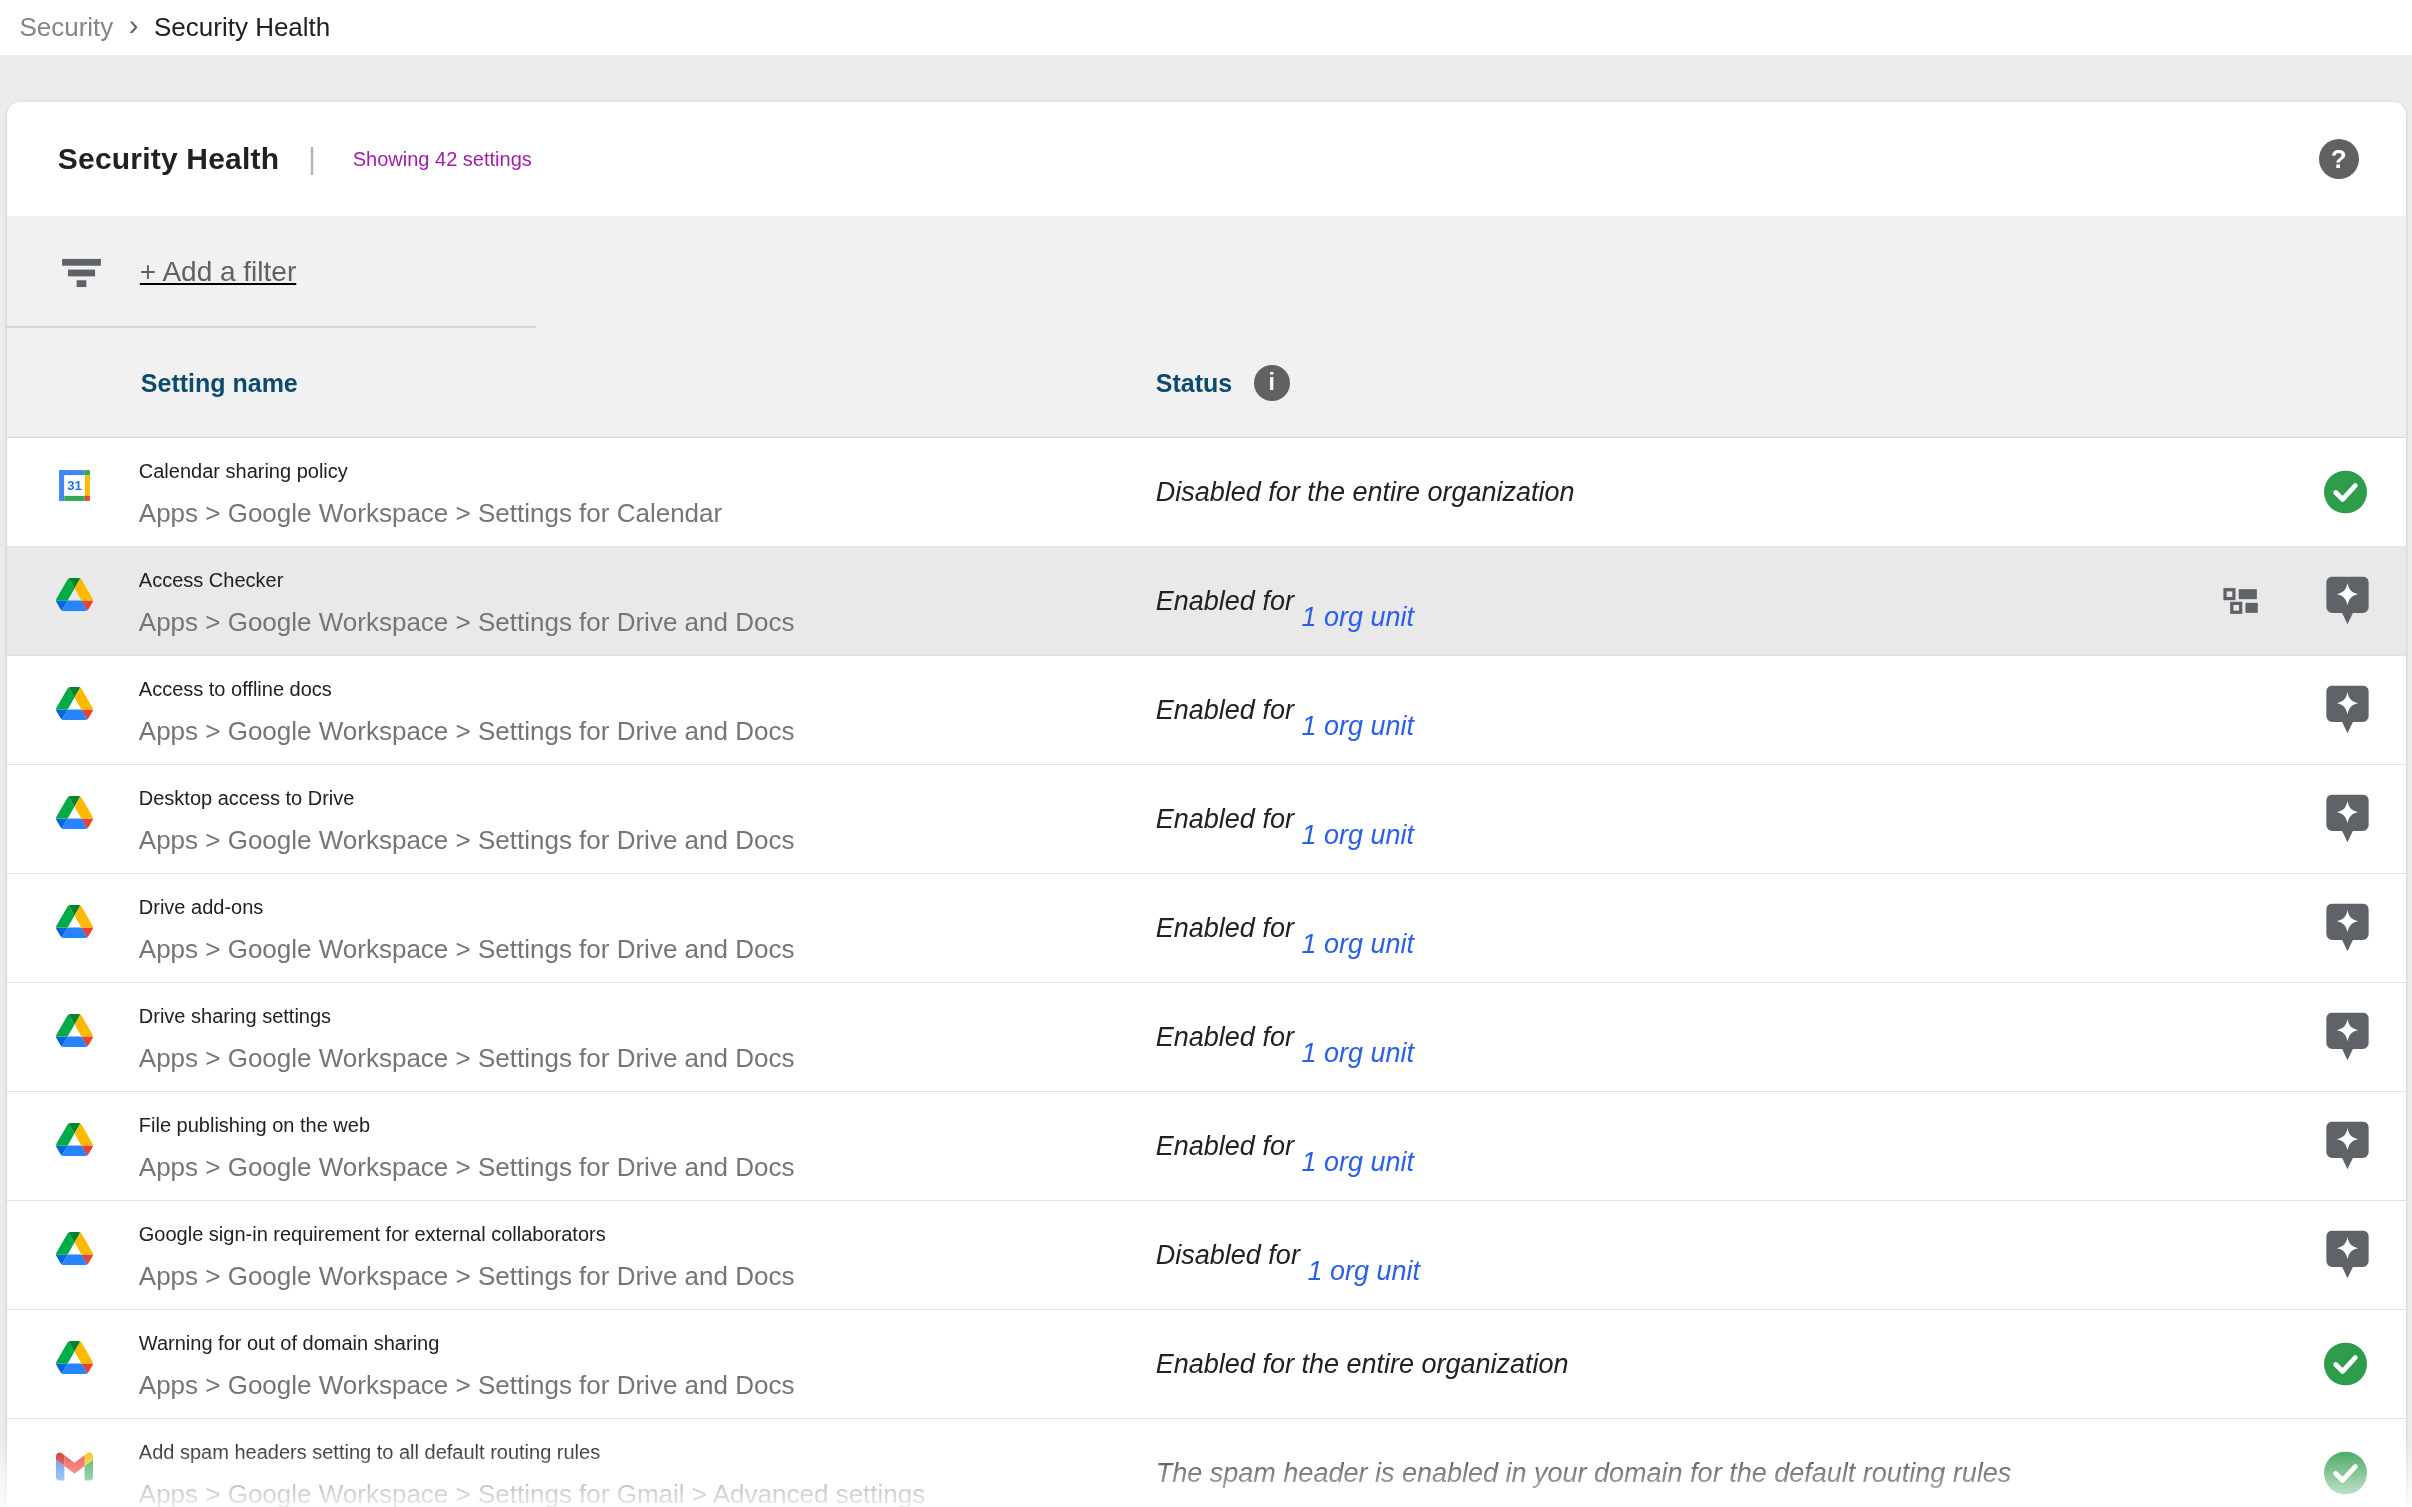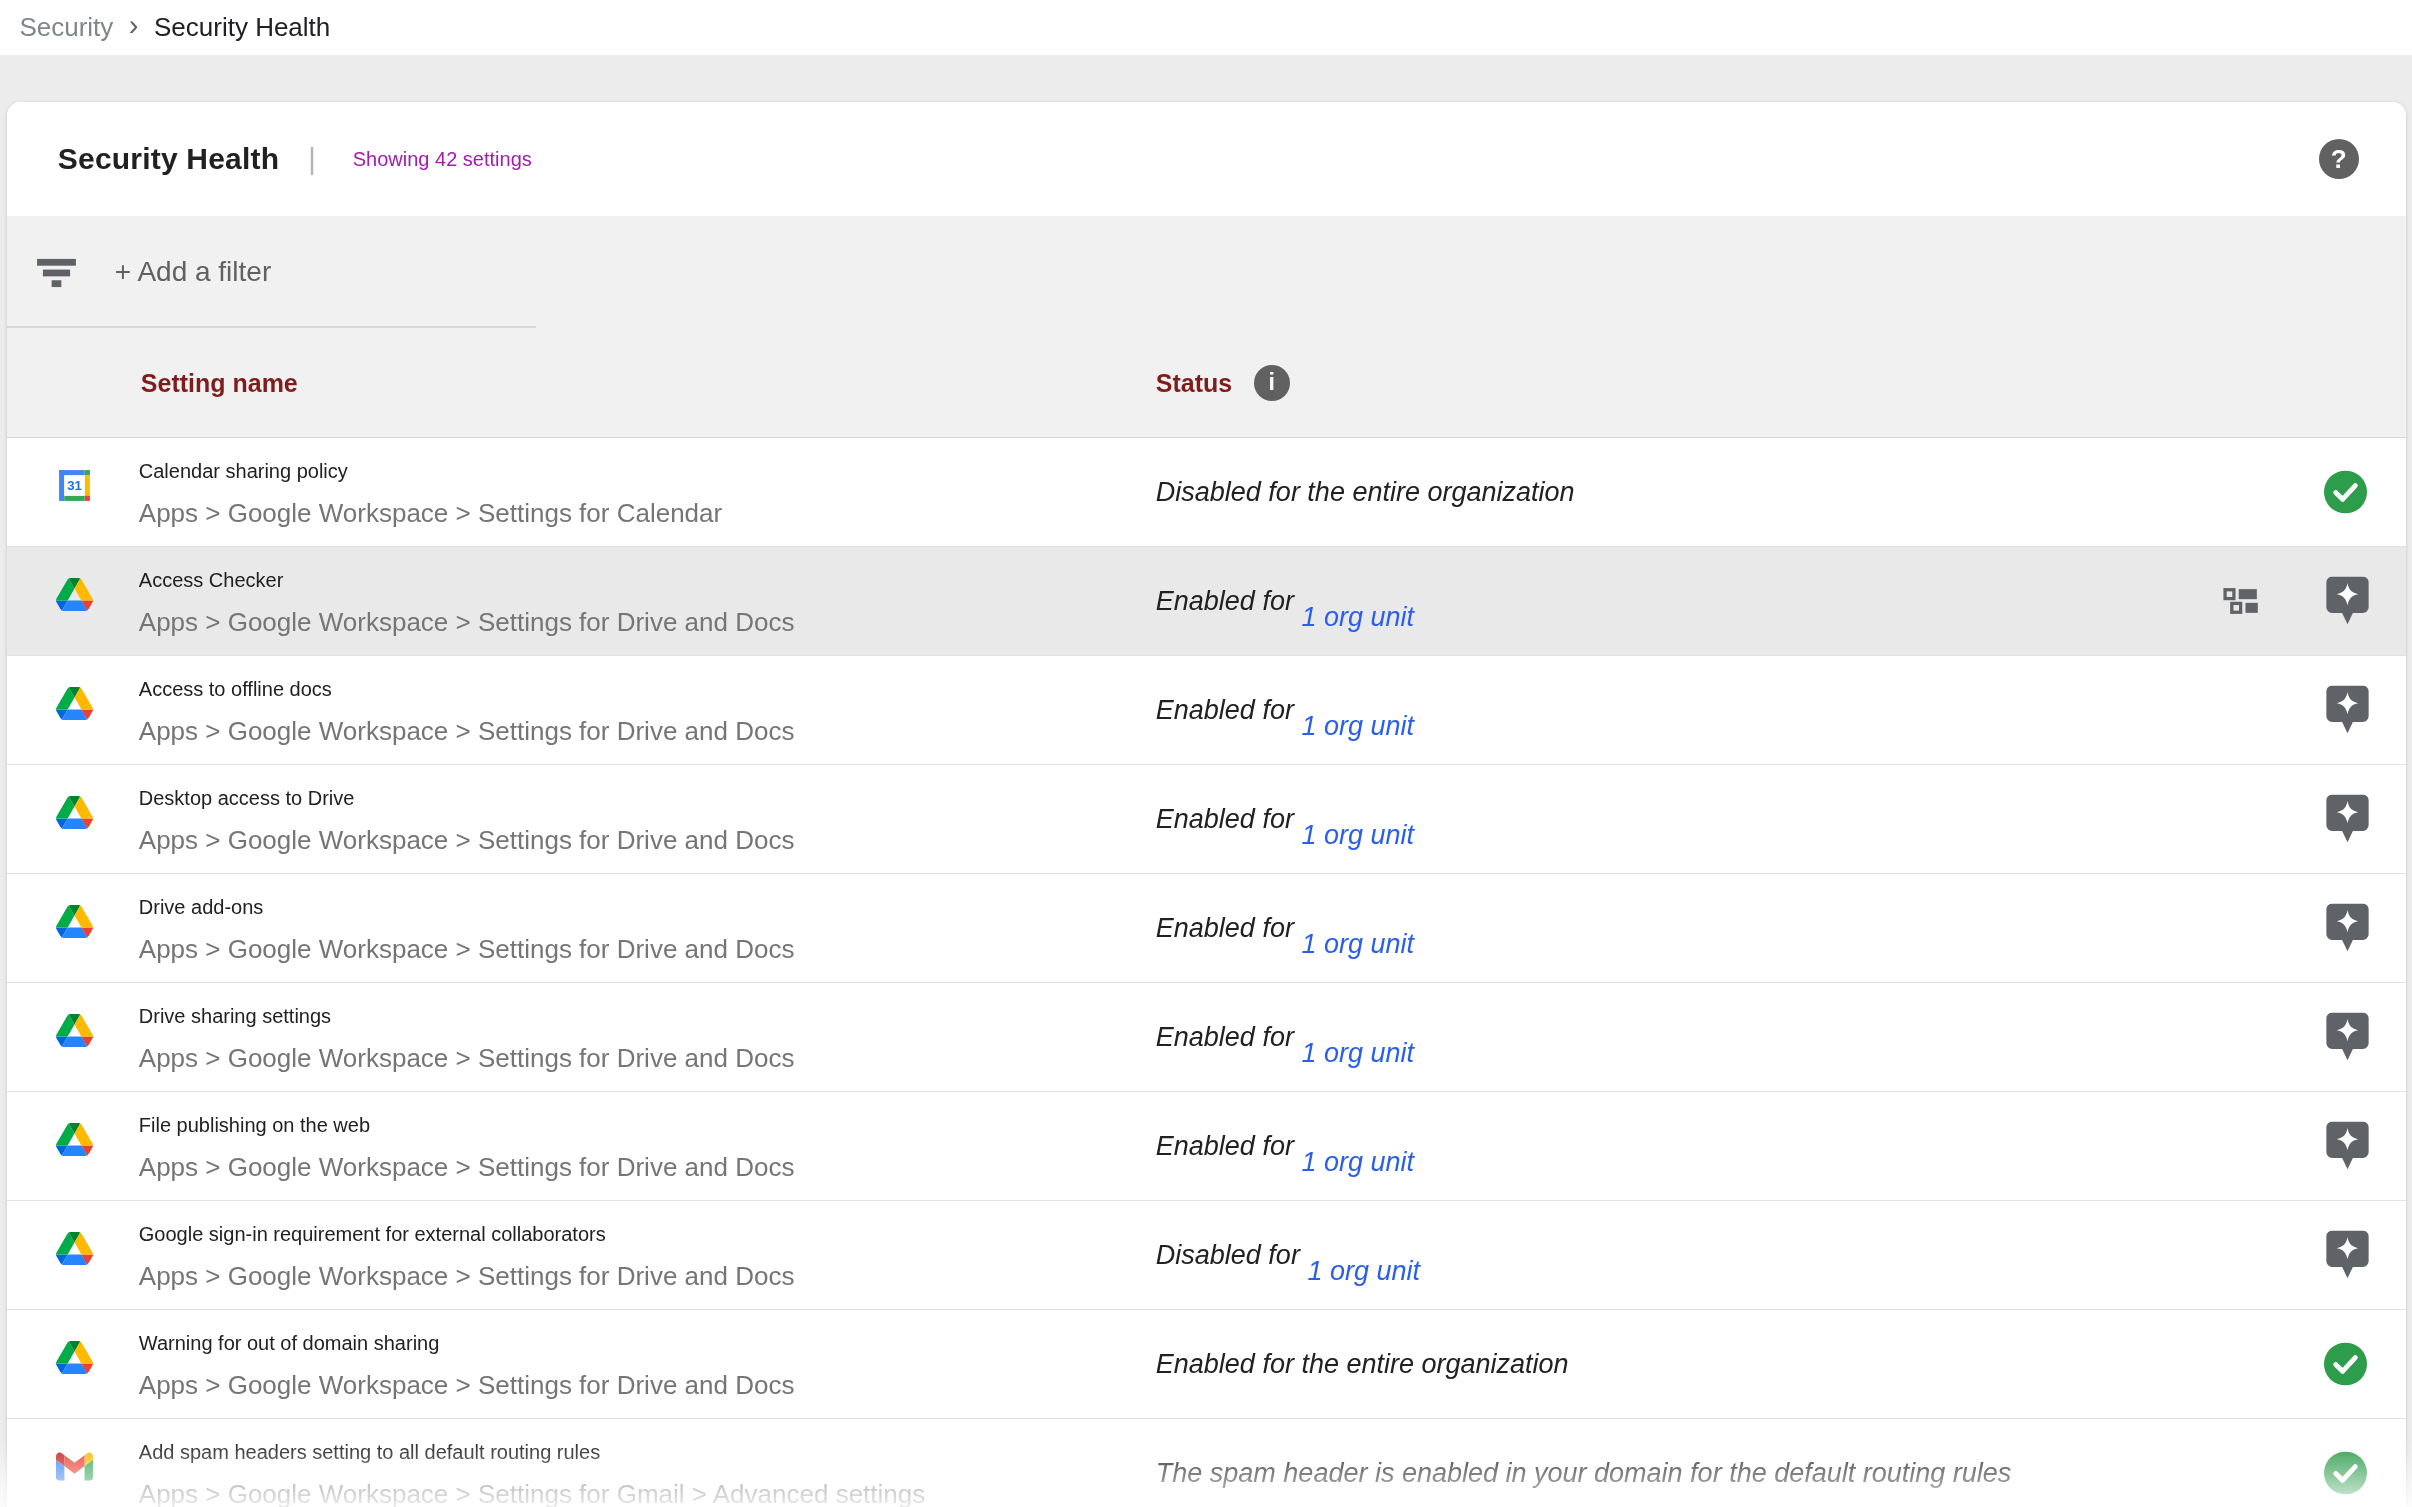--- a/index.html
+++ b/index.html
@@ -22,29 +22,29 @@
   .card-header { height:114px; display:flex; align-items:center; padding:0 47px 0 51px; background:#fff; }
   .title { font-size:30px; font-weight:bold; color:#212121; letter-spacing:0.2px; }
   .title-sep { color:#b3b3b3; font-size:29px; margin:0 37px 0 29px; }
   .subtitle { font-size:20px; color:#a21caf; }
   .help-btn { margin-left:auto; width:40px; height:40px; border-radius:50%; background:#616161;
     color:#fff; font-size:26px; font-weight:bold; display:flex; align-items:center;
     justify-content:center; border:none; cursor:pointer; }
 
   
   .filter-bar { height:112px; background:#f1f1f1; display:flex; align-items:center;
-    padding-left:30px; position:relative; }
+    padding-left:55px; position:relative;text-decoration:underline; }
   .filter-underline { position:absolute; bottom:0; left:0; width:529px; height:1.9px; background:#d8d8d8; }
   .filter-icon { width:39px; height:33px; cursor:pointer; flex:none; }
   .add-filter { margin-left:39px; font-size:28px; color:#616161; background:none; border:none; cursor:pointer; }
 
   
   .table-header { height:110px; background:#f1f1f1; border-bottom:1.9px solid #d8d8d8; position:relative; }
   .col-label { position:absolute; top:50%; transform:translateY(-50%); font-size:25px;
-    font-weight:bold; color:#7f1d1d; }
+    font-weight:bold; color:#0c4a6e; }
   .col-setting { left:134px; }
   .col-status { left:1149px; }
   .info-circle { position:absolute; left:1247px; top:50%; transform:translateY(-50%);
     width:36px; height:36px; border-radius:50%; background:#616161; color:#fff; font-size:23px;
     font-weight:bold; font-style:normal; display:flex; align-items:center; justify-content:center; cursor:pointer; }
 
   
   .row { position:relative; height:109px; background:#fff; border-bottom:1px solid #e2e2e2; cursor:pointer; }
   .row.highlighted { background:#e9e9e9; }
   .app-icon { position:absolute; left:49px; top:29px; width:37px; height:37px; }

